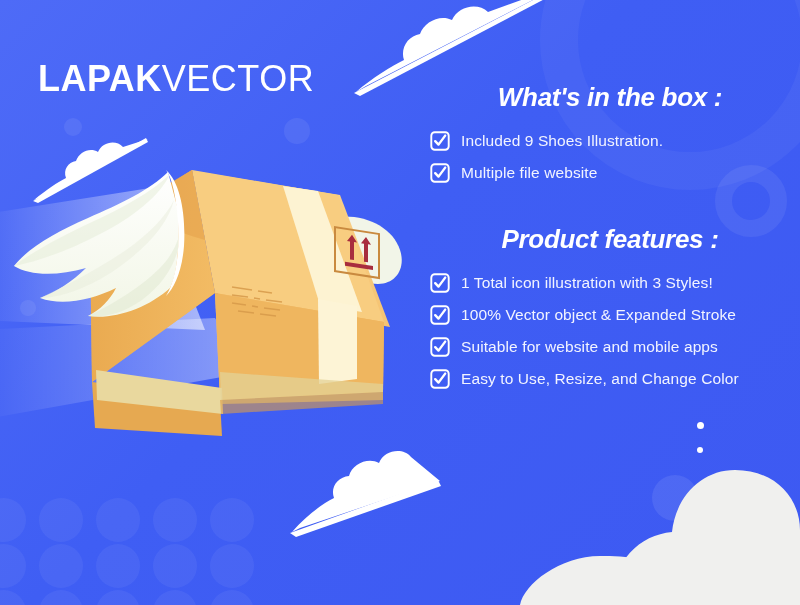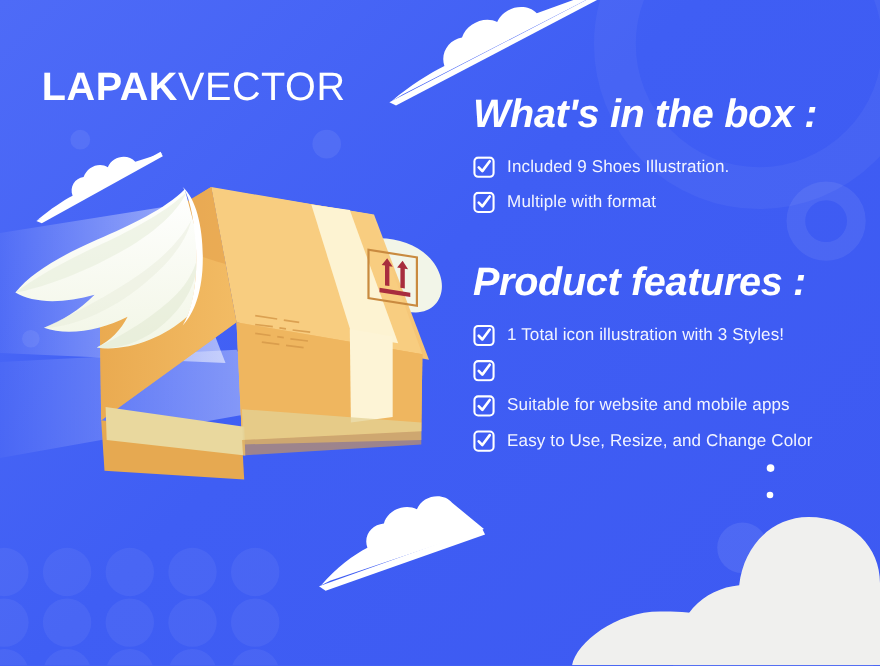--- a/index.html
+++ b/index.html
@@ -66,24 +66,25 @@
   }
   .logo .b { font-weight:bold; }
   .logo .l { font-weight:300; }
 
   
   .content { position:absolute; left:430px; top:82px; width:360px; }
 
   .heading {
     font-weight:bold;
     font-style:italic;
-    font-size:36px;
+    font-size:26px;
     color:#ffffff;
     letter-spacing:-0.3px;
     white-space:nowrap;
+    text-align:center;
   }
   .heading-2 { margin-top:41px;font-style:italic; }
 
   ul.checklist { list-style:none; margin-top:18px; }
   ul.checklist li {
     display:flex;
     align-items:center;
     margin-bottom:12px;
   }
   .chk {
@@ -272,21 +273,21 @@
         </span>
         <span class="li-text">Included 9 Shoes Illustration.</span>
       </li>
       <li>
         <span class="chk">
           <svg width="20" height="20" viewBox="0 0 20 20">
             <rect x="1.3" y="1.3" width="17.4" height="17.4" rx="3.4" fill="none" stroke="#ffffff" stroke-width="1.9"></rect>
             <path d="M5.2 10.2 L8.5 13.6 L15.2 4.6" fill="none" stroke="#ffffff" stroke-width="2.4" stroke-linecap="round" stroke-linejoin="round"></path>
           </svg>
         </span>
-        <span class="li-text">Multiple with format</span>
+        <span class="li-text">Multiple file website</span>
       </li>
     </ul>
 
     <div class="heading heading-2">Product features :</div>
     <ul class="checklist gap-2">
       <li>
         <span class="chk">
           <svg width="20" height="20" viewBox="0 0 20 20">
             <rect x="1.3" y="1.3" width="17.4" height="17.4" rx="3.4" fill="none" stroke="#ffffff" stroke-width="1.9"></rect>
             <path d="M5.2 10.2 L8.5 13.6 L15.2 4.6" fill="none" stroke="#ffffff" stroke-width="2.4" stroke-linecap="round" stroke-linejoin="round"></path>
@@ -294,20 +295,21 @@
         </span>
         <span class="li-text">1 Total icon illustration with 3 Styles!</span>
       </li>
       <li>
         <span class="chk">
           <svg width="20" height="20" viewBox="0 0 20 20">
             <rect x="1.3" y="1.3" width="17.4" height="17.4" rx="3.4" fill="none" stroke="#ffffff" stroke-width="1.9"></rect>
             <path d="M5.2 10.2 L8.5 13.6 L15.2 4.6" fill="none" stroke="#ffffff" stroke-width="2.4" stroke-linecap="round" stroke-linejoin="round"></path>
           </svg>
         </span>
+        <span class="li-text">100% Vector object &amp; Expanded Stroke</span>
       </li>
       <li>
         <span class="chk">
           <svg width="20" height="20" viewBox="0 0 20 20">
             <rect x="1.3" y="1.3" width="17.4" height="17.4" rx="3.4" fill="none" stroke="#ffffff" stroke-width="1.9"></rect>
             <path d="M5.2 10.2 L8.5 13.6 L15.2 4.6" fill="none" stroke="#ffffff" stroke-width="2.4" stroke-linecap="round" stroke-linejoin="round"></path>
           </svg>
         </span>
         <span class="li-text">Suitable for website and mobile apps</span>
       </li>

